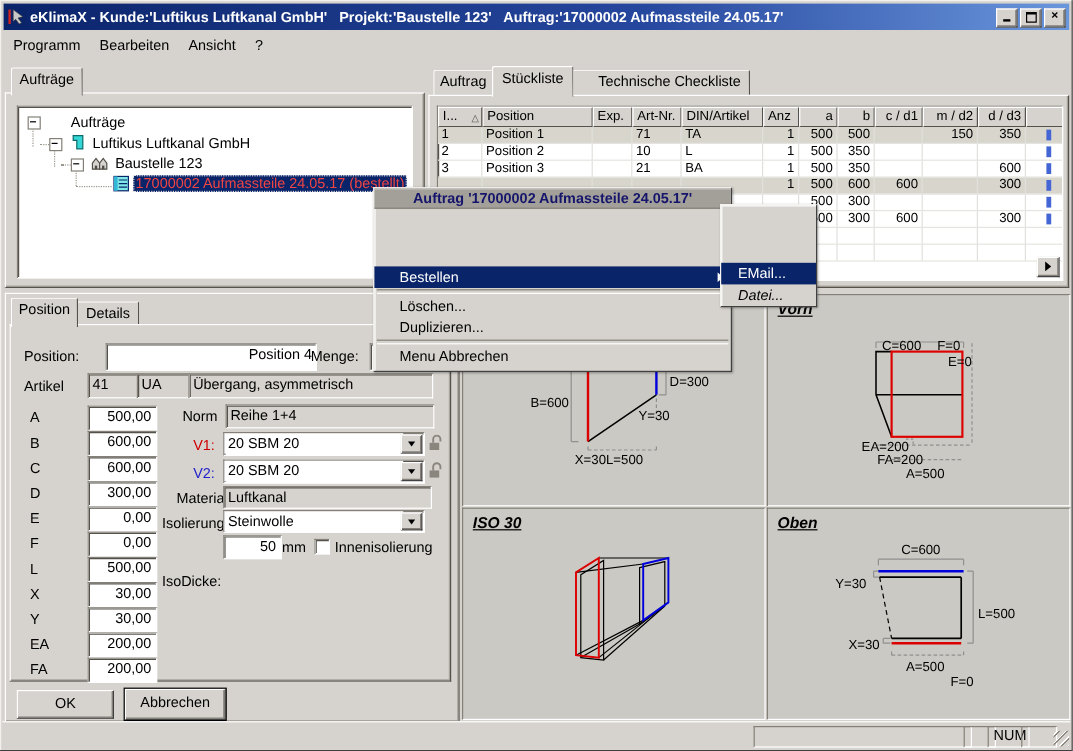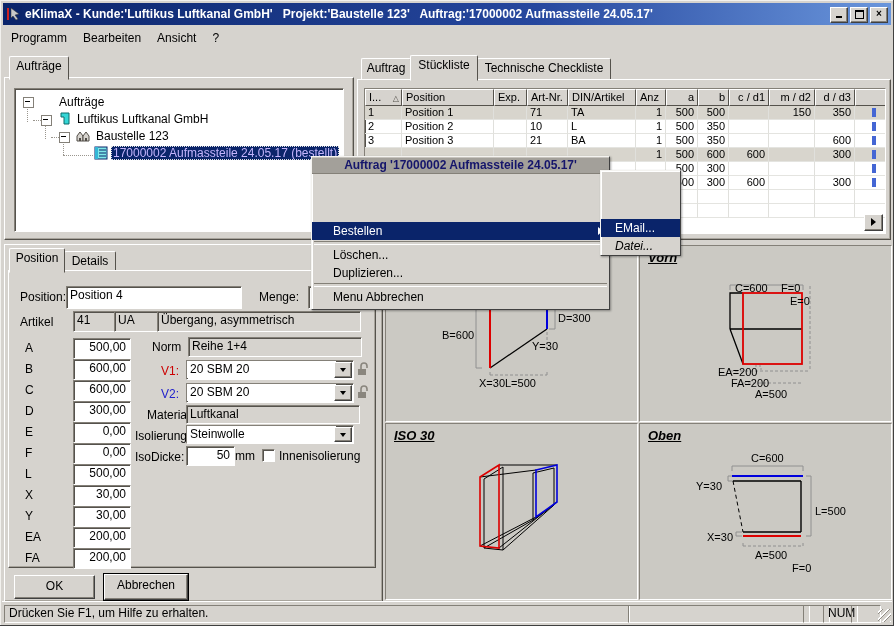--- a/index.html
+++ b/index.html
@@ -27,21 +27,21 @@
   .rowhl{background:#d8d5cd;}
   .tc0{width:37px}.tc1{width:92px}.tc2{width:33px}.tc3{width:41px}.tc4{width:68px}.tc5{width:30px}
   .tc6{width:32px}.tc7{width:31px}.tc8{width:40px}.tc9{width:46px}.tc10{width:40px}.tcf{flex:1;border-right:none;}
   .bluemark{width:4px;height:9px;background:#4466d4;margin:2px 0 0 14px;}
   
   .exp{width:9px;height:9px;background:#fff;border:1px solid #848078;}
   .exp .minus{position:absolute;left:1px;top:3px;width:5px;height:1px;background:#000;}
   .dot-v{border-left:1px dotted #9a968e;width:0;}
   .dot-h{border-top:1px dotted #9a968e;height:0;}
   .tree-label{line-height:14px;white-space:nowrap;padding:0 2px;}
-  .tree-sel{background:#0a246a;color:#c4b5fd;outline:1px dotted #e0e0e0;outline-offset:-1px;}
+  .tree-sel{background:#0a246a;color:#ef4444;outline:1px dotted #e0e0e0;outline-offset:-1px;}
   
   .cmenu{background:#d6d3ce;border:1px solid;border-color:#f4f3f0 #404040 #404040 #f4f3f0;box-shadow:inset 1px 1px 0 #fff,1px 1px 2px rgba(0,0,0,.35);z-index:100;}
   .cmenu-header{background:#a3a09a;border-bottom:1px solid #848078;color:#15156b;font-weight:bold;text-align:center;line-height:16px;box-shadow:inset 0 1px 0 #c6c3bd;}
   .cmenu-item{line-height:18px;padding-left:21px;position:relative;white-space:nowrap;}
   .cmenu-item.hl{background:#0a246a;color:#fff;margin-top:48px;}
   .cmenu-sep{height:2px;margin:1px 2px;border-top:1px solid #848078;border-bottom:1px solid #fff;}
   .arrow-r{position:absolute;right:6px;top:5px;width:0;height:0;border-left:5px solid #fff;border-top:4px solid transparent;border-bottom:4px solid transparent;}
   .tri-down{width:0;height:0;border-top:4px solid #000;border-left:3px solid transparent;border-right:3px solid transparent;margin:5px auto 0;}
   .tri-right{width:0;height:0;border-left:5px solid #000;border-top:4px solid transparent;border-bottom:4px solid transparent;margin:3px auto 0;}
   .combo{background:#fff;}
@@ -124,21 +124,21 @@
       <rect x="1" y="1" width="3" height="12" fill="#34b6d6"></rect>
       <line x1="5" y1="4" x2="12" y2="4" stroke="#0a246a"></line>
         <line x1="5" y1="7" x2="12" y2="7" stroke="#0a246a"></line>
         <line x1="5" y1="10" x2="12" y2="10" stroke="#0a246a"></line>
     </svg>
     <div class="abs tree-label tree-sel" style="left:96px;top:57px;">17000002 Aufmassteile 24.05.17 (bestellt)</div>
   </div>
 
   <div class="abs tab" style="left:361px;top:58px;width:48px;height:20px;">Auftrag</div>
   <div class="abs tab sel" style="left:410px;top:55px;width:66px;height:24px;">Stückliste</div>
-  <div class="abs tab" style="left:477px;top:58px;width:132px;height:20px;">Technische Checkliste</div>
+  <div class="abs tab" style="left:477px;top:58px;width:132px;height:20px;padding-left:14px;">Technische Checkliste</div>
   <div class="abs page" style="left:357px;top:79px;width:532px;height:159px;"></div>
 
   <div class="abs sunken-deep" style="left:364px;top:88px;width:520px;height:144px;background:#fff;">
 
     <div class="row" style="top:0;height:17px;">
       <div class="tbl-hdr-cell tc0" style="position:relative;"><span>I...</span><span class="abs" style="right:2px;top:1px;font-size:8px;color:#55524c;">△</span></div>
       <div class="tbl-hdr-cell tc1">Position</div>
       <div class="tbl-hdr-cell tc2">Exp.</div>
       <div class="tbl-hdr-cell tc3">Art-Nr.</div>
       <div class="tbl-hdr-cell tc4">DIN/Artikel</div>
@@ -285,21 +285,21 @@
         <div class="tri-right"></div>
       </div>
   </div>
 
   <div class="abs page" style="left:4px;top:244px;width:377px;height:356px;"></div>
   <div class="abs tab sel" style="left:9px;top:248px;width:54px;height:23px;">Position</div>
   <div class="abs tab" style="left:64px;top:251px;width:50px;height:20px;">Details</div>
   <div class="abs page" style="left:8px;top:270px;width:366px;height:296px;"></div>
 
   <div class="abs lbl" style="left:20px;top:289px;">Position:</div>
-  <div class="abs sunken-deep field" style="left:66px;top:286px;width:168px;height:19px;">Position 4</div>
+  <div class="abs sunken-deep field" style="left:88px;top:286px;width:168px;height:19px;text-align:right;">Position 4</div>
   <div class="abs lbl" style="left:259px;top:289px;">Menge:</div>
   <div class="abs sunken-deep field num" style="left:308px;top:286px;width:43px;height:19px;">1</div>
 
   <div class="abs lbl" style="left:20px;top:314px;">Artikel</div>
   <div class="abs sunken-deep field ro" style="left:73px;top:311px;width:38px;height:17px;">41</div>
   <div class="abs sunken-deep field ro" style="left:114px;top:311px;width:38px;height:17px;">UA</div>
   <div class="abs sunken-deep field ro" style="left:157px;top:311px;width:196px;height:17px;">Übergang, asymmetrisch</div>
 
   <div class="abs lbl" style="left:25px;top:340px;">A</div>
   <div class="abs sunken-deep field num" style="left:73px;top:338px;width:49px;height:17px;">500,00</div>
@@ -355,21 +355,21 @@
   <div class="abs sunken-deep field ro" style="left:186px;top:405px;width:166px;height:15px;">Luftkanal</div>
 
   <div class="abs lbl" style="left:135px;top:428px;">Isolierung:</div>
   <div class="abs sunken-deep combo" style="left:186px;top:425px;width:166px;height:17px;">
     <div class="field" style="margin-right:17px;">Steinwolle</div>
     <div class="combo-btn btn">
         <div class="tri-down"></div>
       </div>
   </div>
 
-  <div class="abs lbl" style="left:135px;top:449px;text-align:right;">IsoDicke:</div>
+  <div class="abs lbl" style="left:135px;top:476px;text-align:right;">IsoDicke:</div>
   <div class="abs sunken-deep field num" style="left:186px;top:446px;width:40px;height:16px;">50</div>
   <div class="abs lbl" style="left:235px;top:448px;">mm</div>
   <div class="abs sunken-deep" style="left:262px;top:449px;width:11px;height:11px;background:#fff;"></div>
   <div class="abs lbl" style="left:279px;top:448px;">Innenisolierung</div>
 
   <div class="abs btn" style="left:14px;top:575px;width:79px;height:22px;line-height:20px;">OK</div>
   <div class="abs btn" style="left:104px;top:574px;width:82px;height:24px;line-height:21px;border-color:#fff #404040 #404040 #fff;outline:1px solid #000;">Abbrechen</div>
 
   <div class="abs" style="left:385px;top:245px;width:505px;height:353px;">
 
@@ -467,21 +467,20 @@
     <div class="cmenu-item">Duplizieren...</div>
     <div class="cmenu-sep"></div>
     <div class="cmenu-item" style="margin-bottom:3px;">Menu Abbrechen</div>
   </div>
   <div class="abs cmenu" style="left:600px;top:170px;width:79px;">
     <div class="cmenu-item hl" style="padding-left:14px;">EMail...</div>
     <div class="cmenu-item" style="padding-left:14px;font-style:italic;">Datei...</div>
   </div>
 
   <div class="abs statusbar" style="left:2px;top:601px;width:890px;height:23px;">
-    <div class="abs sb-panel" style="left:2px;top:3px;width:616px;height:16px;">Drücken Sie F1, um Hilfe zu erhalten.</div>
     <div class="abs sb-panel" style="left:626px;top:3px;width:172px;height:16px;"></div>
     <div class="abs sb-panel" style="left:801px;top:3px;width:17px;height:16px;"></div>
     <div class="abs sb-panel" style="left:821px;top:3px;width:25px;height:16px;text-align:center;">NUM</div>
     <div class="abs sb-panel" style="left:849px;top:3px;width:20px;height:16px;"></div>
     <div class="abs grip" style="left:876px;top:7px;width:13px;height:13px;"></div>
   </div>
 
 </div>
 
 </body></html>

